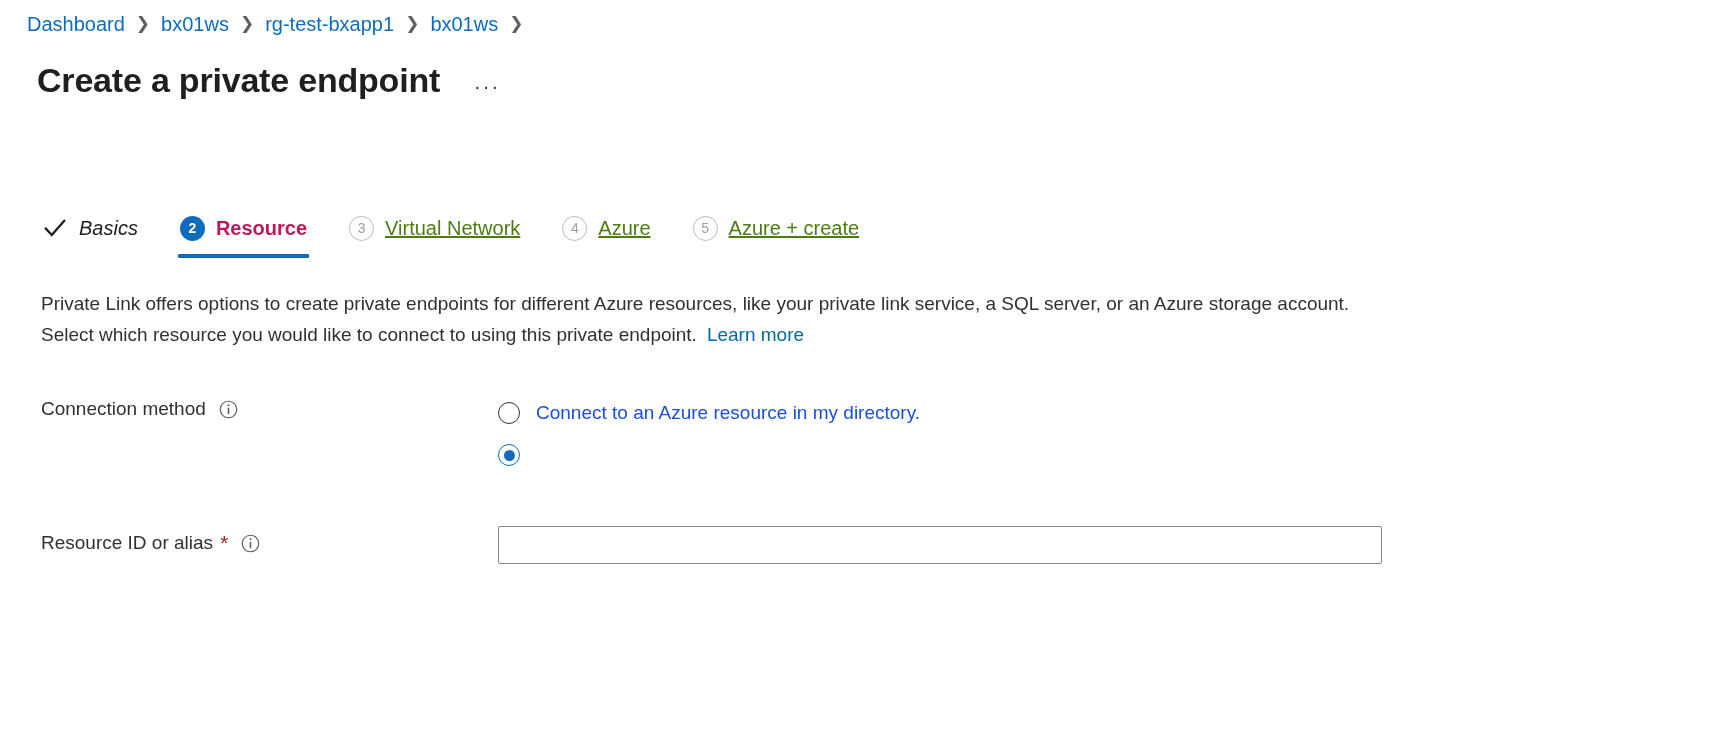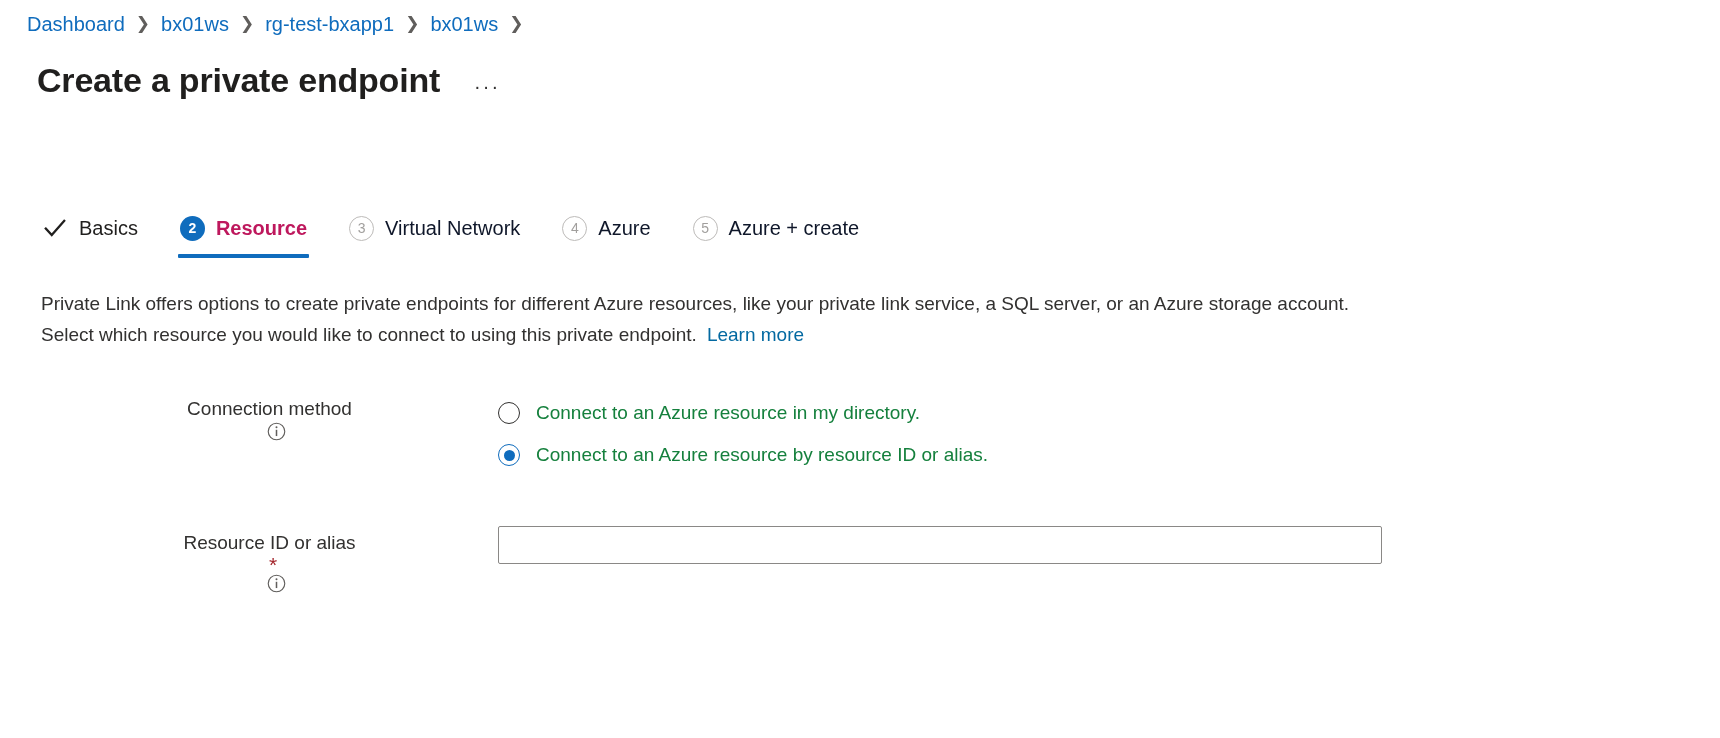--- a/index.html
+++ b/index.html
@@ -82,27 +82,27 @@
     padding: 0 2px 10px 2px;
     cursor: pointer;
     position: relative;
     box-sizing: border-box;
   }
   .tab-label {
     font-size: 20px;
     line-height: 26px;
     color: #323130;
   }
-  .tab.done .tab-label { color: #201f1e; }
+  .tab.done .tab-label { color: #201f1e; font-style: italic; }
   .tab.active .tab-label {
     font-weight: 700;
     color: #be185d;
   }
   .tab.disabled { cursor: default; }
-  .tab.disabled .tab-label { color: #0f172a; }
+  .tab.disabled .tab-label { color: #4d7c0f; text-decoration: underline; }
 
   .tab-underline {
     position: absolute;
     left: 0;
     right: 0;
     bottom: 0;
     height: 4px;
     background: #0f6cbd;
     border-radius: 1px;
   }
@@ -164,21 +164,20 @@
 
   .field-label {
     width: 457px;
     display: flex;
     align-items: center;
     font-size: 19px;
     line-height: 26px;
     color: #323130;
     padding-top: 4px;
     box-sizing: border-box;
-    flex-direction: column;
   }
   .req-star {
     color: #a4262c;
     font-size: 21px;
     margin-left: 7px;
     line-height: 18px;
   }
   .info-icon {
     width: 19px;
     height: 19px;
@@ -217,21 +216,21 @@
     width: 11px;
     height: 11px;
     margin-left: -5.5px;
     margin-top: -5.5px;
     border-radius: 50%;
     background: #0f6cbd;
   }
   .radio-text {
     font-size: 19px;
     line-height: 26px;
-    color: #15803d;
+    color: #1d4ed8;
   }
 
   .text-input {
     width: 884px;
     height: 38px;
     border: 1.3px solid #8a8886;
     border-radius: 2px;
     background: #ffffff;
     font-family: "Liberation Sans", sans-serif;
     font-size: 17px;
@@ -306,21 +305,20 @@
     </svg>
   </div>
 
   <div class="radio-group">
     <div class="radio-option">
       <span class="radio-mark"></span>
       <span class="radio-text">Connect to an Azure resource in my directory.</span>
     </div>
     <div class="radio-option selected">
       <span class="radio-mark"></span>
-      <span class="radio-text">Connect to an Azure resource by resource ID or alias.</span>
     </div>
   </div>
 </div>
 
 <div class="form-row" id="row-resource-id">
   <div class="field-label">
     <span>Resource ID or alias</span>
     <span class="req-star">*</span>
     <svg class="info-icon" viewBox="0 0 20 20">
       <circle cx="10" cy="10" r="8.7" fill="none" stroke="#605e5c" stroke-width="1.2"></circle>

